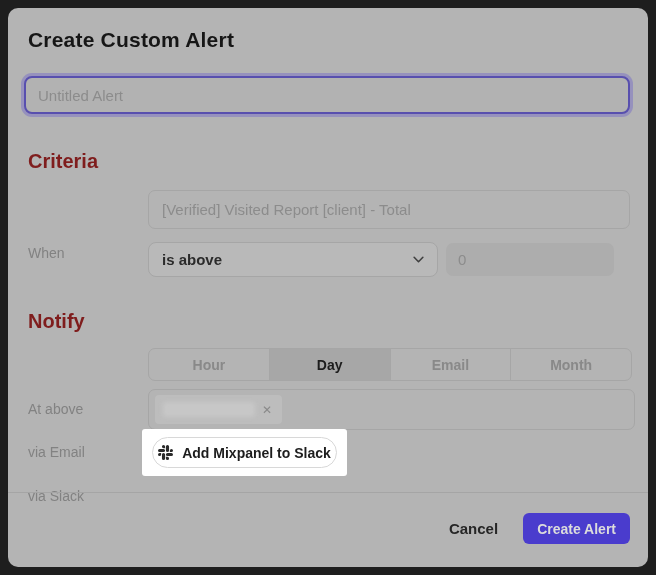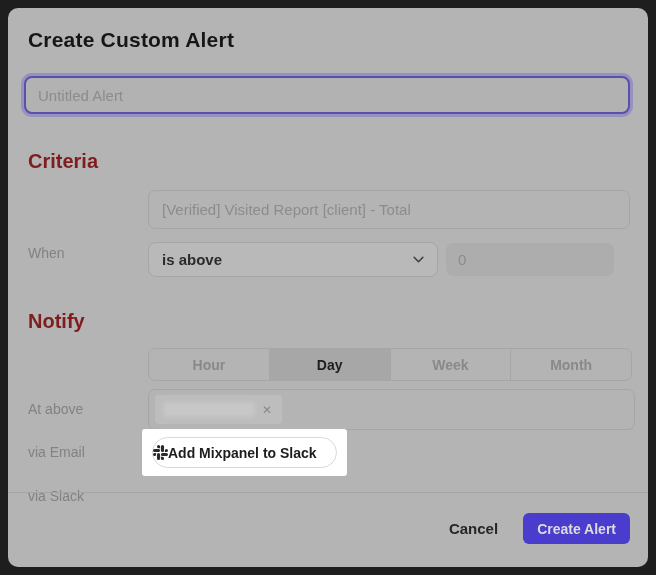--- a/index.html
+++ b/index.html
@@ -136,21 +136,22 @@
     width: 205px; height: 47px;
     background: #ffffff;
     border-radius: 3px;
     display: flex; align-items: center; justify-content: center;
   }
   .slack-button {
     width: 185px; height: 31px;
     background: #ffffff;
     border: 1px solid #d8d8d8;
     border-radius: 16px;
-    display: flex; align-items: center; 
+    display: flex; align-items: center; justify-content: center;
+    gap: 9px;
     font-family: "Liberation Sans", sans-serif;
     font-size: 14px; font-weight: 600; color: #1d1d1d;
     cursor: pointer;
   }
   .slack-icon { width: 15px; height: 15px; flex: 0 0 auto; }
   .footer-divider {
     position: absolute; left: 0; top: 484px;
     width: 100%; height: 1px;
     background: #a5a5a5;
   }
@@ -196,21 +197,21 @@
     </svg>
   </div>
   <input class="threshold-input" type="text" placeholder="0" style="">
 
   <div class="section-heading h-notify">Notify</div>
 
   <div class="row-label lbl-atmost">At above</div>
   <div class="segmented">
     <div class="seg">Hour</div>
     <div class="seg selected">Day</div>
-    <div class="seg">Week</div>
+    <div class="seg">Email</div>
     <div class="seg">Month</div>
   </div>
 
   <div class="row-label lbl-email">via Email</div>
   <div class="email-field">
     <div class="email-chip">
       <span class="email-redacted"></span>
       <span class="email-remove">✕</span>
     </div>
   </div>

